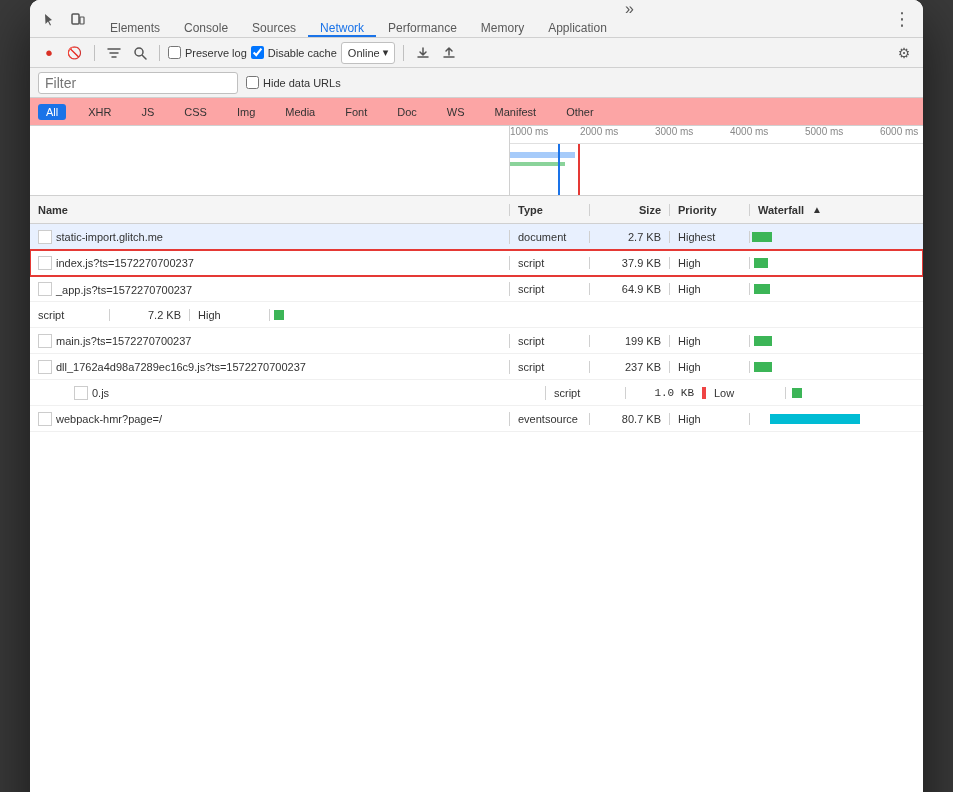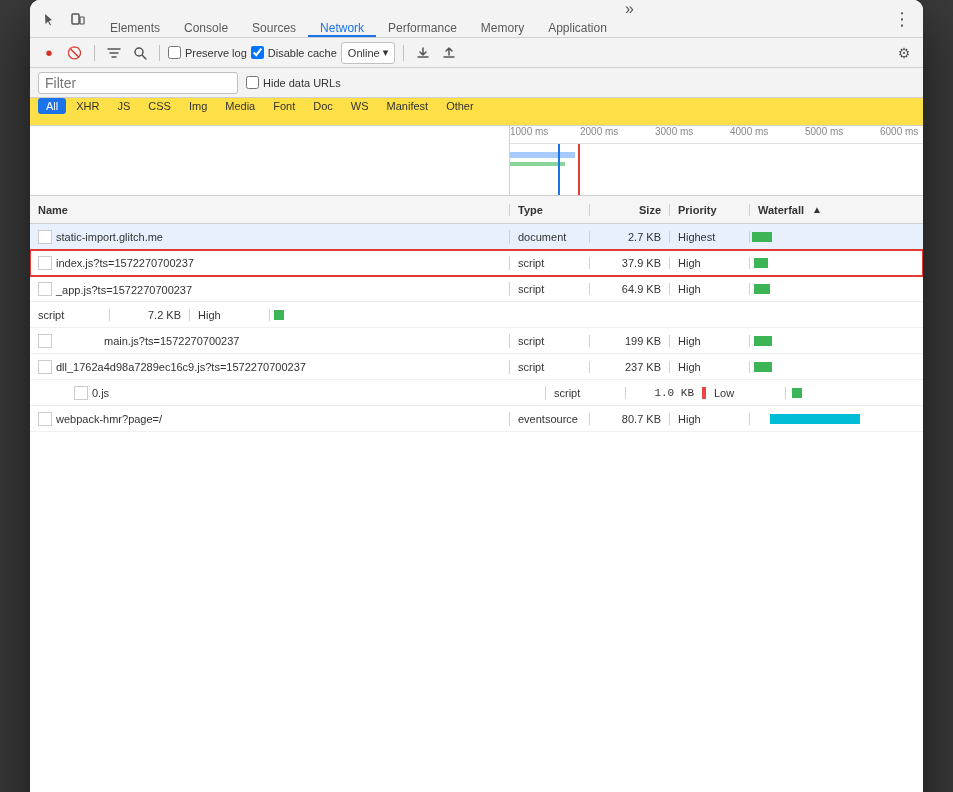--- a/index.html
+++ b/index.html
@@ -198,27 +198,27 @@
       display: flex;
       align-items: center;
       gap: 4px;
       font-size: 11px;
       color: #333;
       cursor: pointer;
     }
 
     
     .type-filter {
-      background: #fde047;
+      background: #fca5a5;
       border-bottom: 1px solid #d0d0d0;
       display: flex;
-      align-items: flex-start;
+      align-items: center;
       padding: 0 8px;
       height: 28px;
-      gap: 2px;
+      gap: 14px;
     }
     .type-btn {
       padding: 2px 8px;
       font-size: 11px;
       cursor: pointer;
       border-radius: 3px;
       color: #333;
       border: none;
       background: transparent;
     }
@@ -540,21 +540,21 @@
         <div class="table-row">
           <div class="col-type"><span>script</span></div>
           <div class="col-size" style="width:80px;padding:0 8px;border-right:1px solid #d0d0d0;text-align:right;"><span>7.2 KB</span></div>
           <div class="col-priority"><span>High</span></div>
           <div class="waterfall-cell">
             <div class="wf-bar wf-green" style="left:4px; width:10px;"></div>
           </div>
         </div>
 
         <div class="table-row">
-          <div class="col-name" style="display:flex;align-items:center;gap:48px;">
+          <div class="col-name" style="display:flex;align-items:center;">
             <span class="row-icon"></span>
             <span>main.js?ts=1572270700237</span>
           </div>
           <div class="col-type"><span>script</span></div>
           <div class="col-size" style="width:80px;padding:0 8px;border-right:1px solid #d0d0d0;text-align:right;"><span>199 KB</span></div>
           <div class="col-priority"><span>High</span></div>
           <div class="waterfall-cell">
             <div class="wf-bar wf-green" style="left:4px; width:18px;"></div>
           </div>
         </div>

